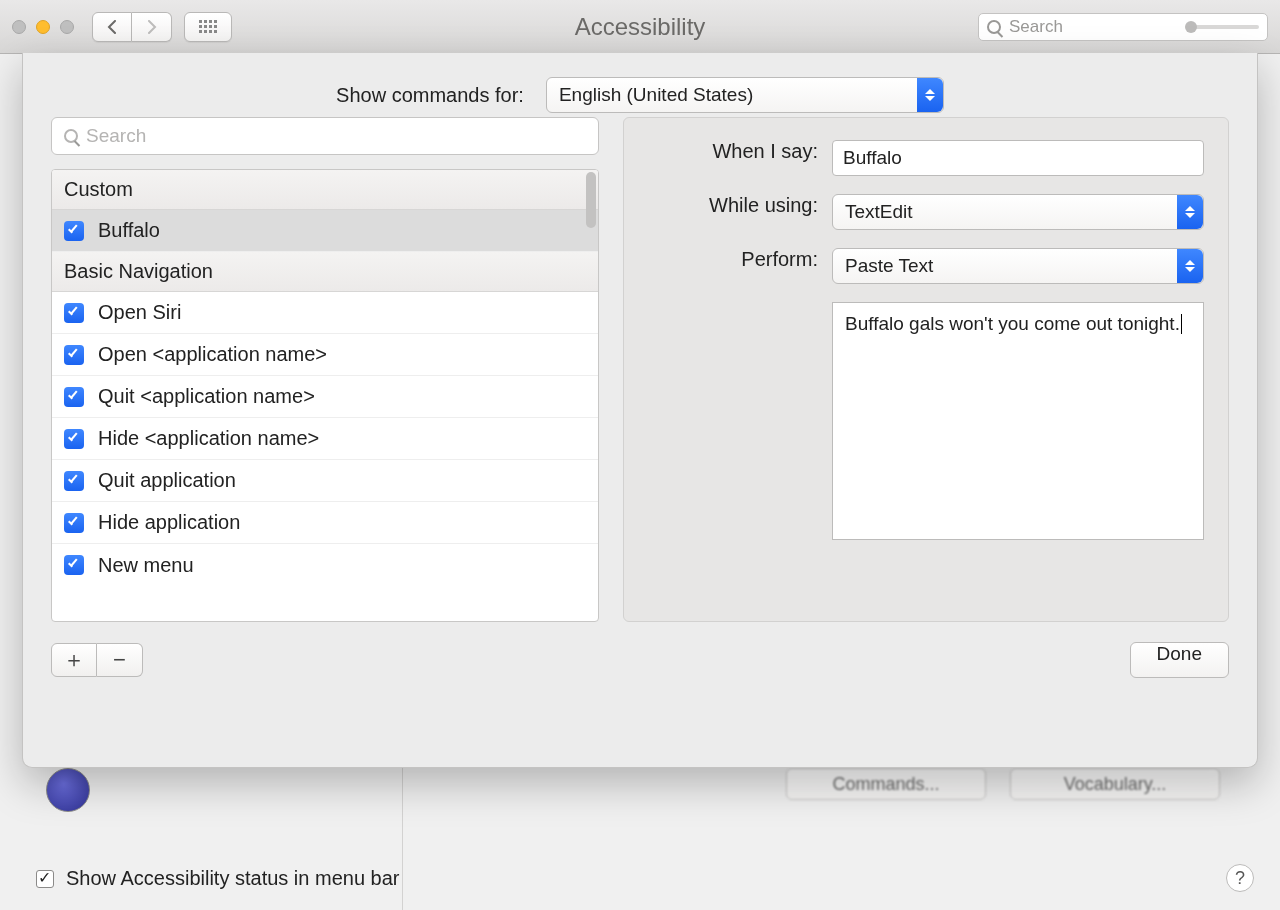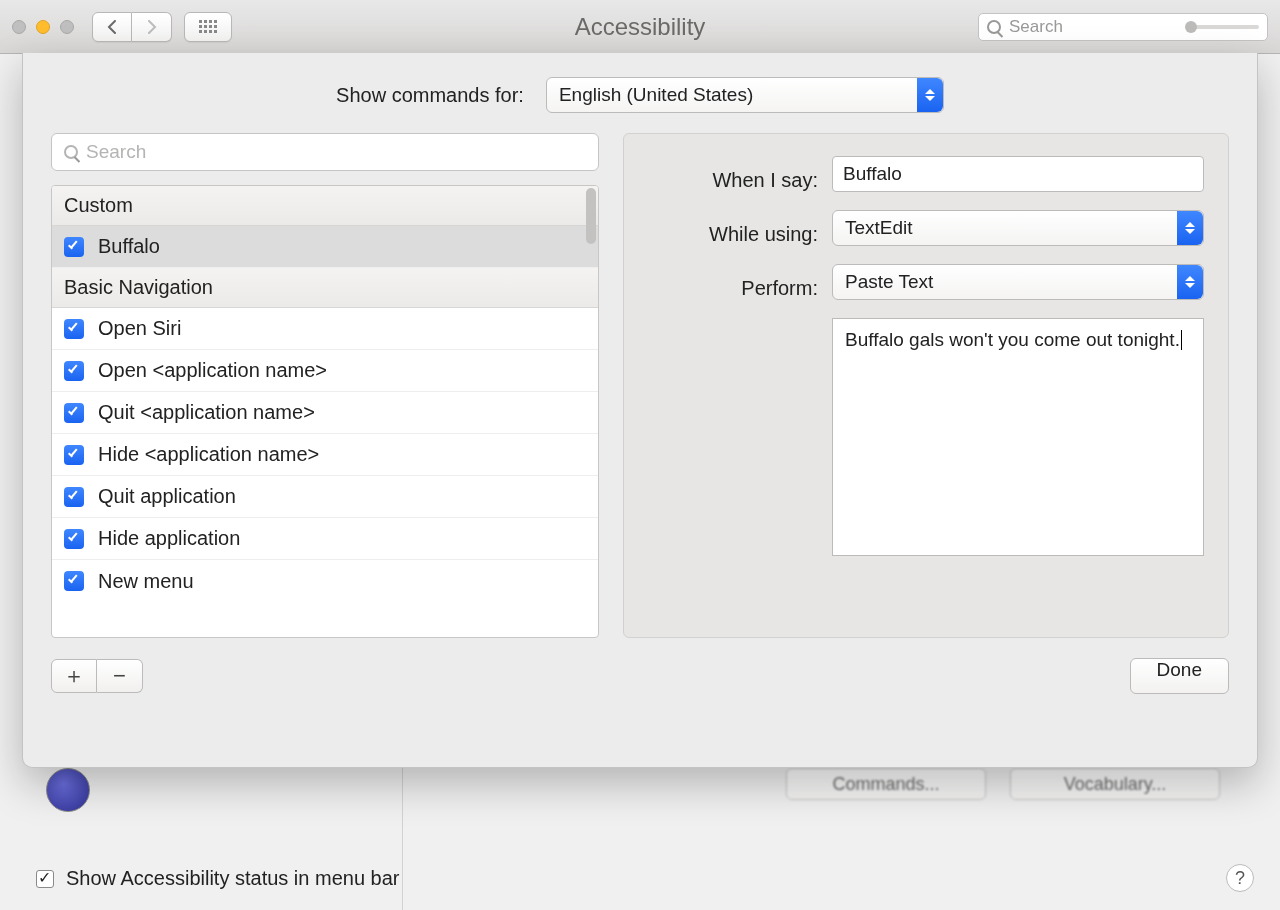--- a/index.html
+++ b/index.html
@@ -48,21 +48,21 @@
   .under-btn{position:absolute;height:32px;border:1px solid #c5c4c3;border-radius:6px;background:linear-gradient(#ffffff,#f4f3f2);display:flex;align-items:center;justify-content:center;font-size:18px;color:#6a6a6a;padding:0 18px;filter:blur(1.2px);}
 
   
   .sheet{
     position:absolute;left:22px;right:22px;top:53px;height:715px;
     background:#ececec;border:1px solid #c4c3c2;border-top:none;
     border-bottom-left-radius:10px;border-bottom-right-radius:10px;
     box-shadow:0 16px 40px rgba(0,0,0,.25);
     padding:24px 28px 20px 28px;
   }
-  .top-row{display:flex;align-items:center;justify-content:center;gap:22px;margin-bottom:20px;font-size:20px;}
+  .top-row{display:flex;align-items:center;justify-content:center;gap:22px;margin-bottom:4px;font-size:20px;}
   .popup{
     height:36px;border:1px solid #bcbbba;border-radius:6px;background:linear-gradient(#ffffff,#f5f4f3);
     display:flex;align-items:center;padding:0 12px;font-size:19px;color:#222;position:relative;
   }
   .popup .stepper{position:absolute;right:0;top:0;bottom:0;width:26px;background:linear-gradient(#3f87ff,#1a63f0);border-top-right-radius:6px;border-bottom-right-radius:6px;display:flex;flex-direction:column;align-items:center;justify-content:center;}
   .stepper::before,.stepper::after{content:"";width:0;height:0;border-left:5px solid transparent;border-right:5px solid transparent;}
   .stepper::before{border-bottom:5px solid #fff;margin-bottom:2px;}
   .stepper::after{border-top:5px solid #fff;}
 
   .columns{display:flex;gap:24px;height:505px;}
@@ -74,21 +74,21 @@
   .group-header{background:linear-gradient(#f4f3f2,#eceae9);border-bottom:1px solid #d7d6d5;font-size:20px;padding:8px 12px;color:#222;}
   .row{display:flex;align-items:center;height:42px;padding:0 12px;border-bottom:1px solid #eeeeee;font-size:20px;}
   .row.sel{background:#dcdcdc;}
   .chk{width:20px;height:20px;border-radius:4px;background:linear-gradient(#3f87ff,#1a63f0);margin-right:14px;position:relative;flex-shrink:0;}
   .chk::after{content:"";position:absolute;left:4px;top:9px;width:5px;height:2px;background:#fff;transform:rotate(45deg);}
   .chk::before{content:"";position:absolute;left:7px;top:4px;width:9px;height:2px;background:#fff;transform:rotate(-50deg);transform-origin:left;}
   .chk::before{left:7px;top:10px;}
 
   
   .right-col{flex:1;border:1px solid #d2d1d0;border-radius:6px;background:#e7e6e5;padding:22px 24px;}
-  .form-row{display:flex;align-items:flex-end;margin-bottom:18px;}
+  .form-row{display:flex;align-items:flex-start;margin-bottom:18px;}
   .form-label{width:170px;text-align:right;margin-right:14px;font-size:20px;color:#222;}
   .text-field{flex:1;height:36px;border:1px solid #bcbbba;border-radius:4px;background:#fff;padding:0 10px;font-size:19px;display:flex;align-items:center;}
   .popup-field{flex:1;}
   .textarea{margin-left:184px;height:238px;border:1px solid #bcbbba;background:#fff;font-size:19px;padding:8px 12px;line-height:1.35;overflow-wrap:break-word;}
   .caret{display:inline-block;width:1px;height:20px;background:#000;vertical-align:text-bottom;margin-left:1px;}
 
   
   .bottom-row{display:flex;align-items:center;margin-top:20px;}
   .seg-btns{display:flex;}
   .seg{width:46px;height:34px;border:1px solid #bcbbba;background:linear-gradient(#ffffff,#f1f0ef);display:flex;align-items:center;justify-content:center;font-size:22px;color:#444;}

